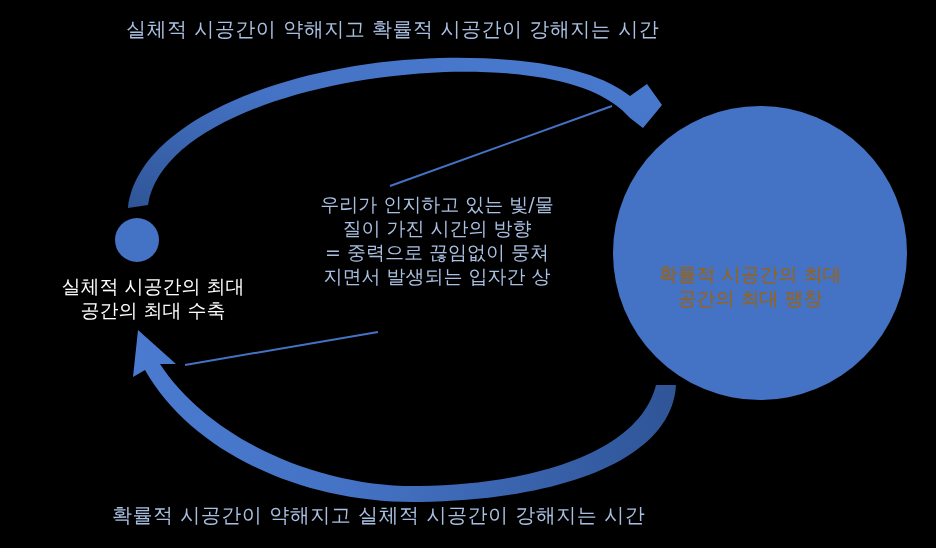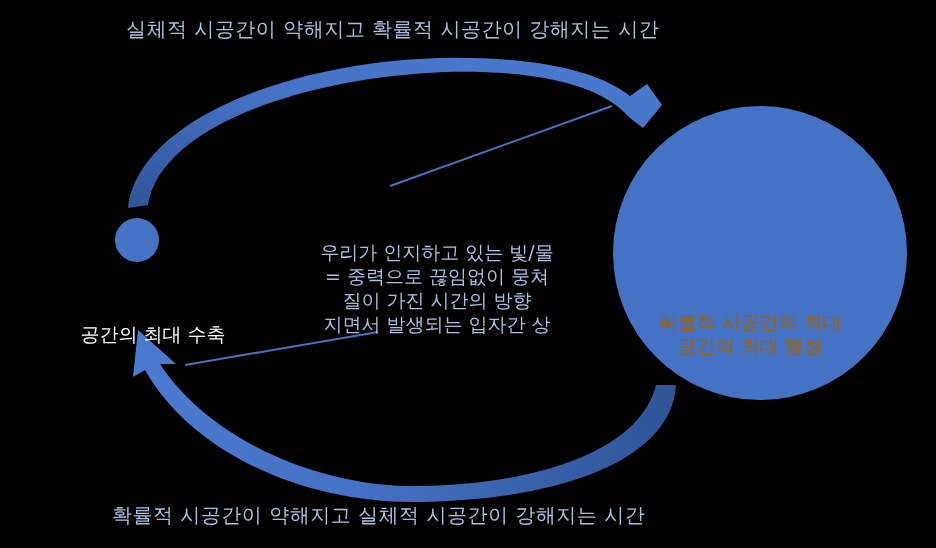--- a/index.html
+++ b/index.html
@@ -29,21 +29,20 @@
       letter-spacing: 0.5px;
       line-height: 24px;
     }
     .caption-top { left: 112px; top: 17px; margin-left: 14px; }
     .caption-bottom { left: 112px; top: 503px; }
     .label {
       position: absolute;
       text-align: center;
       font-size: 19px;
       line-height: 24px;
-      margin-top: 48px;
     }
     .label-left {
       left: 28px;
       top: 274px;
       width: 250px;
       color: #ffffff;
     }
     .label-right {
       left: 630px;
       top: 262px;
@@ -101,26 +100,27 @@
   <circle cx="760" cy="253" r="147" fill="#4472c4"></circle>
 
   <line x1="390" y1="186" x2="612" y2="106" stroke="#4472c4" stroke-width="2"></line>
   <line x1="378" y1="332" x2="185" y2="365" stroke="#4472c4" stroke-width="2"></line>
 </svg>
 
 <div class="caption caption-top">실체적 시공간이 약해지고 확률적 시공간이 강해지는 시간</div>
 <div class="caption caption-bottom">확률적 시공간이 약해지고 실체적 시공간이 강해지는 시간</div>
 
 <div class="label label-left">
+  <div>실체적 시공간의 최대</div>
   <div>공간의 최대 수축</div>
 </div>
 
 <div class="label label-right">
   <div>확률적 시공간의 최대</div>
   <div>공간의 최대 팽창</div>
 </div>
 
 <div class="label label-center">
   <div>우리가 인지하고 있는 빛/물</div>
+  <div>질이 가진 시간의 방향</div>
   <div>= 중력으로 끊임없이 뭉쳐</div>
-  <div>질이 가진 시간의 방향</div>
   <div>지면서 발생되는 입자간 상</div>
 </div>
 
 </body></html>

